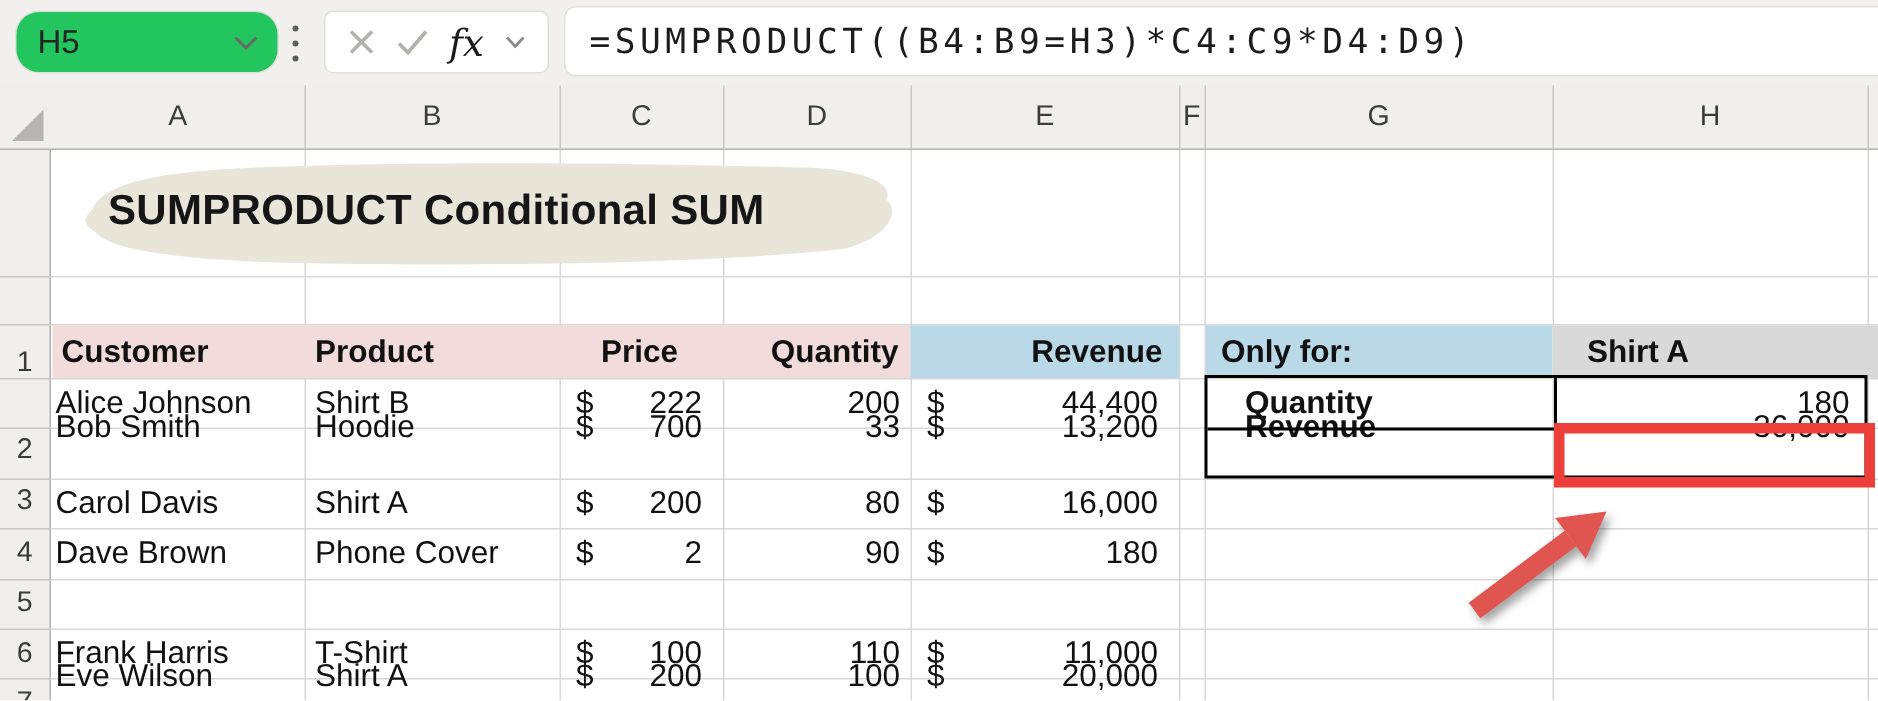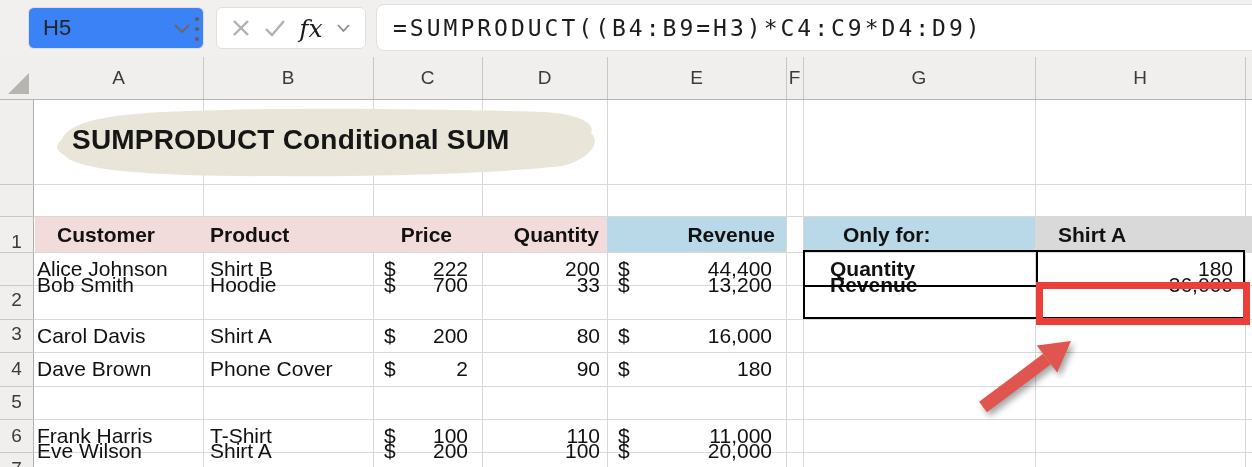--- a/index.html
+++ b/index.html
@@ -5,23 +5,23 @@
   * { margin:0; padding:0; box-sizing:border-box; }
   body { background:#fff; }
   #stage {
     position:relative; width:1252px; height:467px; overflow:hidden;
     background:#fff; font-family:"Liberation Sans", sans-serif; color:#1a1a1a;
   }
   
   .topbar { position:absolute; left:0; top:0; width:1252px; height:56px; background:#f1f0ee; }
   .namebox {
     position:absolute; left:10px; top:7px; width:176px; height:42px;
-    background:#3b82f6; border:1px solid #e1dfdc; border-radius:6px;
+    background:#22c55e; border:1px solid #e1dfdc; border-radius:16px;
     display:flex; align-items:center; justify-content:space-between; padding:0 12px 0 14px;
-    font-size:22px; color:#262524;margin-left:18px;
+    font-size:22px; color:#262524;
   }
   .dots { position:absolute; left:193px; top:15px; width:8px; height:28px;
     display:flex; flex-direction:column; align-items:center; justify-content:space-between; padding:2px 0; }
   .dots i { width:4px; height:4px; border-radius:50%; background:#5f5d5b; }
   .fxbox {
     position:absolute; left:216px; top:7px; width:150px; height:42px;
     background:#fff; border:1px solid #e1dfdc; border-radius:6px;
     display:flex; align-items:center; justify-content:space-around; padding:0 8px;
   }
   .fx-label { font-family:"DejaVu Serif", serif; font-style:italic; font-size:25px; color:#1b1a19; }
@@ -175,26 +175,26 @@
 
   <div class="title-wrap">
     <svg width="580" height="80" viewBox="0 0 580 80">
       <path d="M 22 35 C 30 17, 70 9, 150 7 C 260 3, 400 5, 505 8 C 535 10, 556 18, 551 29
                C 562 39, 548 56, 522 62 C 430 72, 265 74, 145 71 C 88 69, 34 64, 24 51
                C 14 45, 16 41, 22 35 Z" fill="var(--title_highlight,#e9e5d8)"></path>
     </svg>
     <div class="title-text">SUMPRODUCT Conditional SUM</div>
   </div>
 
-  <div class="cell r3 hdr" style="left:35px;width:168px;padding-left:22px">Customer</div>
+  <div class="cell r3 hdr" style="left:35px;width:168px;padding-left:6px">Customer</div>
   <div class="cell r3 hdr" style="left:204px;width:169px;padding-left:6px">Product</div>
   <div class="cell r3 hdr" style="left:374px;width:108px;text-align:right;padding-right:30px">Price</div>
   <div class="cell r3 hdr" style="left:483px;width:124px;text-align:right;padding-right:8px">Quantity</div>
   <div class="cell r3 hdr" style="left:608px;width:178px;text-align:right;padding-right:11px">Revenue</div>
-  <div class="cell r3 hdr" style="left:804px;width:231px;padding-left:39px">Only for:</div>
+  <div class="cell r3 hdr" style="left:804px;width:231px;padding-left:10px">Only for:</div>
   <div class="cell r3 hdr" style="left:1036px;width:216px;padding-left:22px">Shirt A</div>
 
   <div class="cell r4 colA">Alice Johnson</div>
   <div class="cell r4 colB">Shirt B</div>
   <div class="cell r4 colC money">
       <span>$</span>
       <span>222</span>
     </div>
   <div class="cell r4 colD">200</div>
   <div class="cell r4 colE money">

